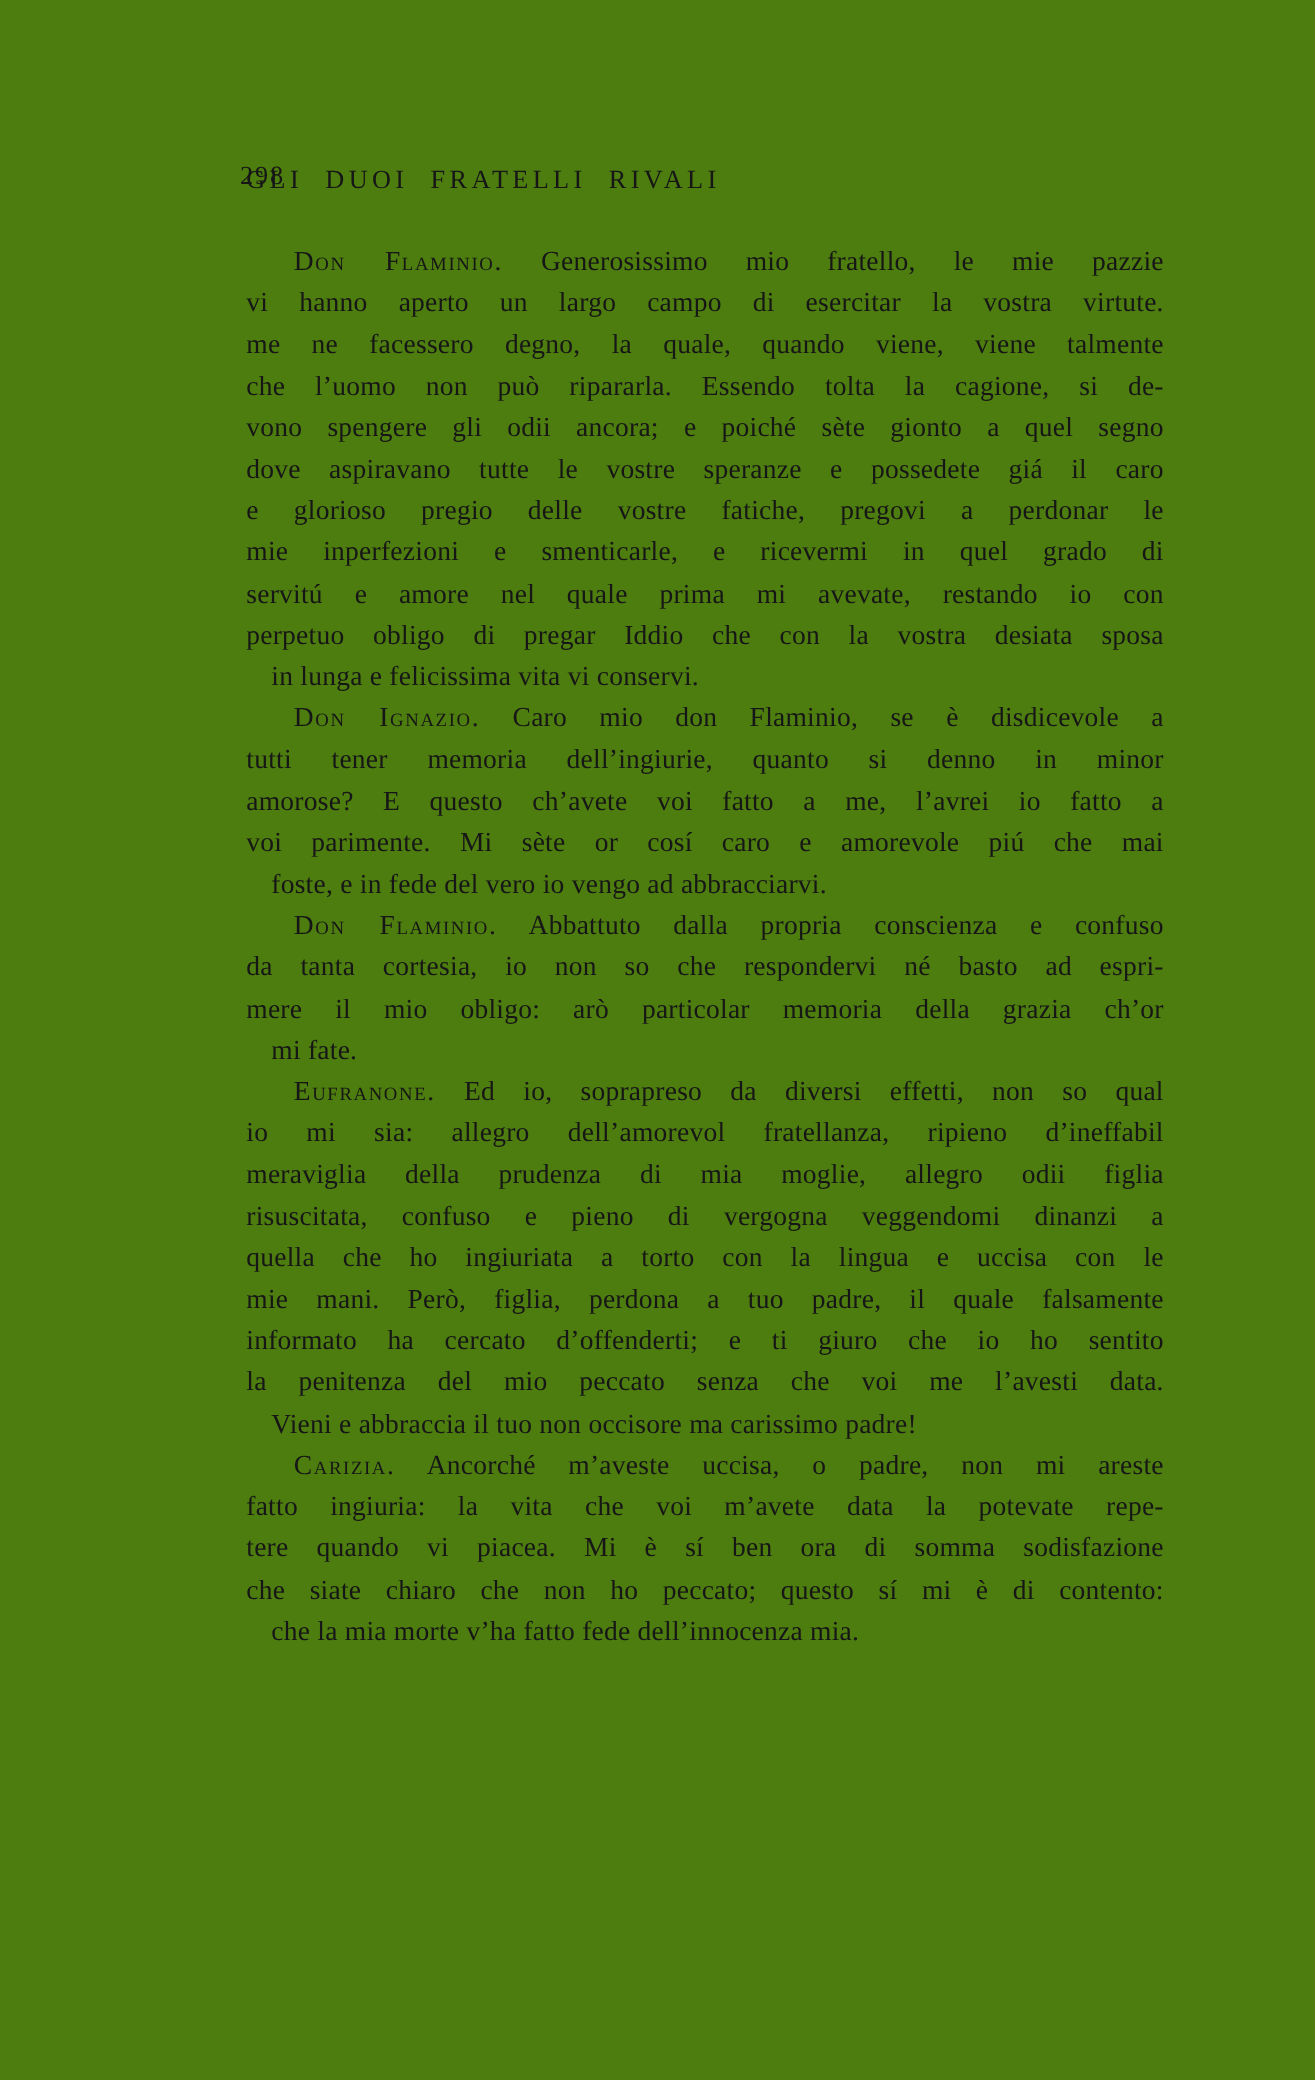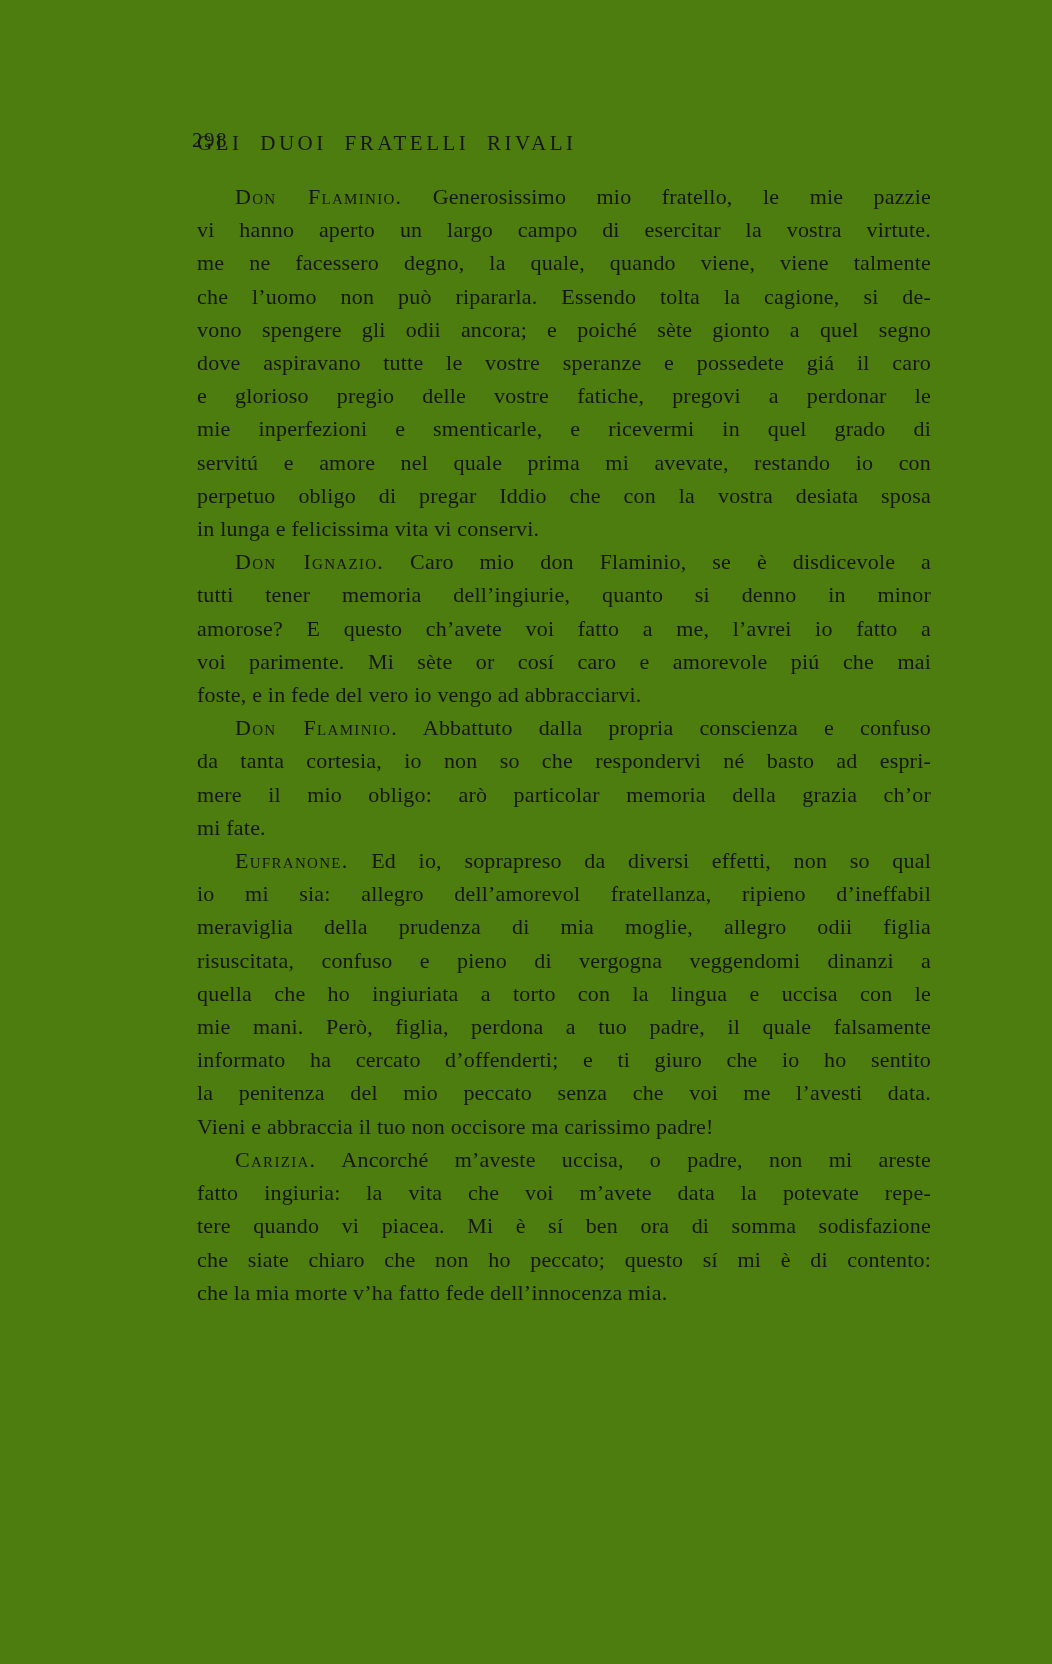--- a/index.html
+++ b/index.html
@@ -29,33 +29,34 @@
     top: 131px;
     width: 734px;
     text-align: left;
     font-size: 21px;
     letter-spacing: 3.5px;
     word-spacing: 9px;
   }
   .text-block {
     position: absolute;
     left: 197px;
-    top: 180px;
+    top: 192px;
     width: 734px;
   }
   .line {
     font-size: 22px;
     line-height: 33.2px;
     letter-spacing: 0.2px;
     text-align: justify;
     text-align-last: justify;
   }
   .line.last {
     text-align: left;
     text-align-last: left;
+    margin-left: 20px;
   }
   .line.first {
     text-indent: 38px;
   }
   .speaker {
     font-variant: small-caps;
     letter-spacing: 1.3px;
   }
 </style>
 </head>

